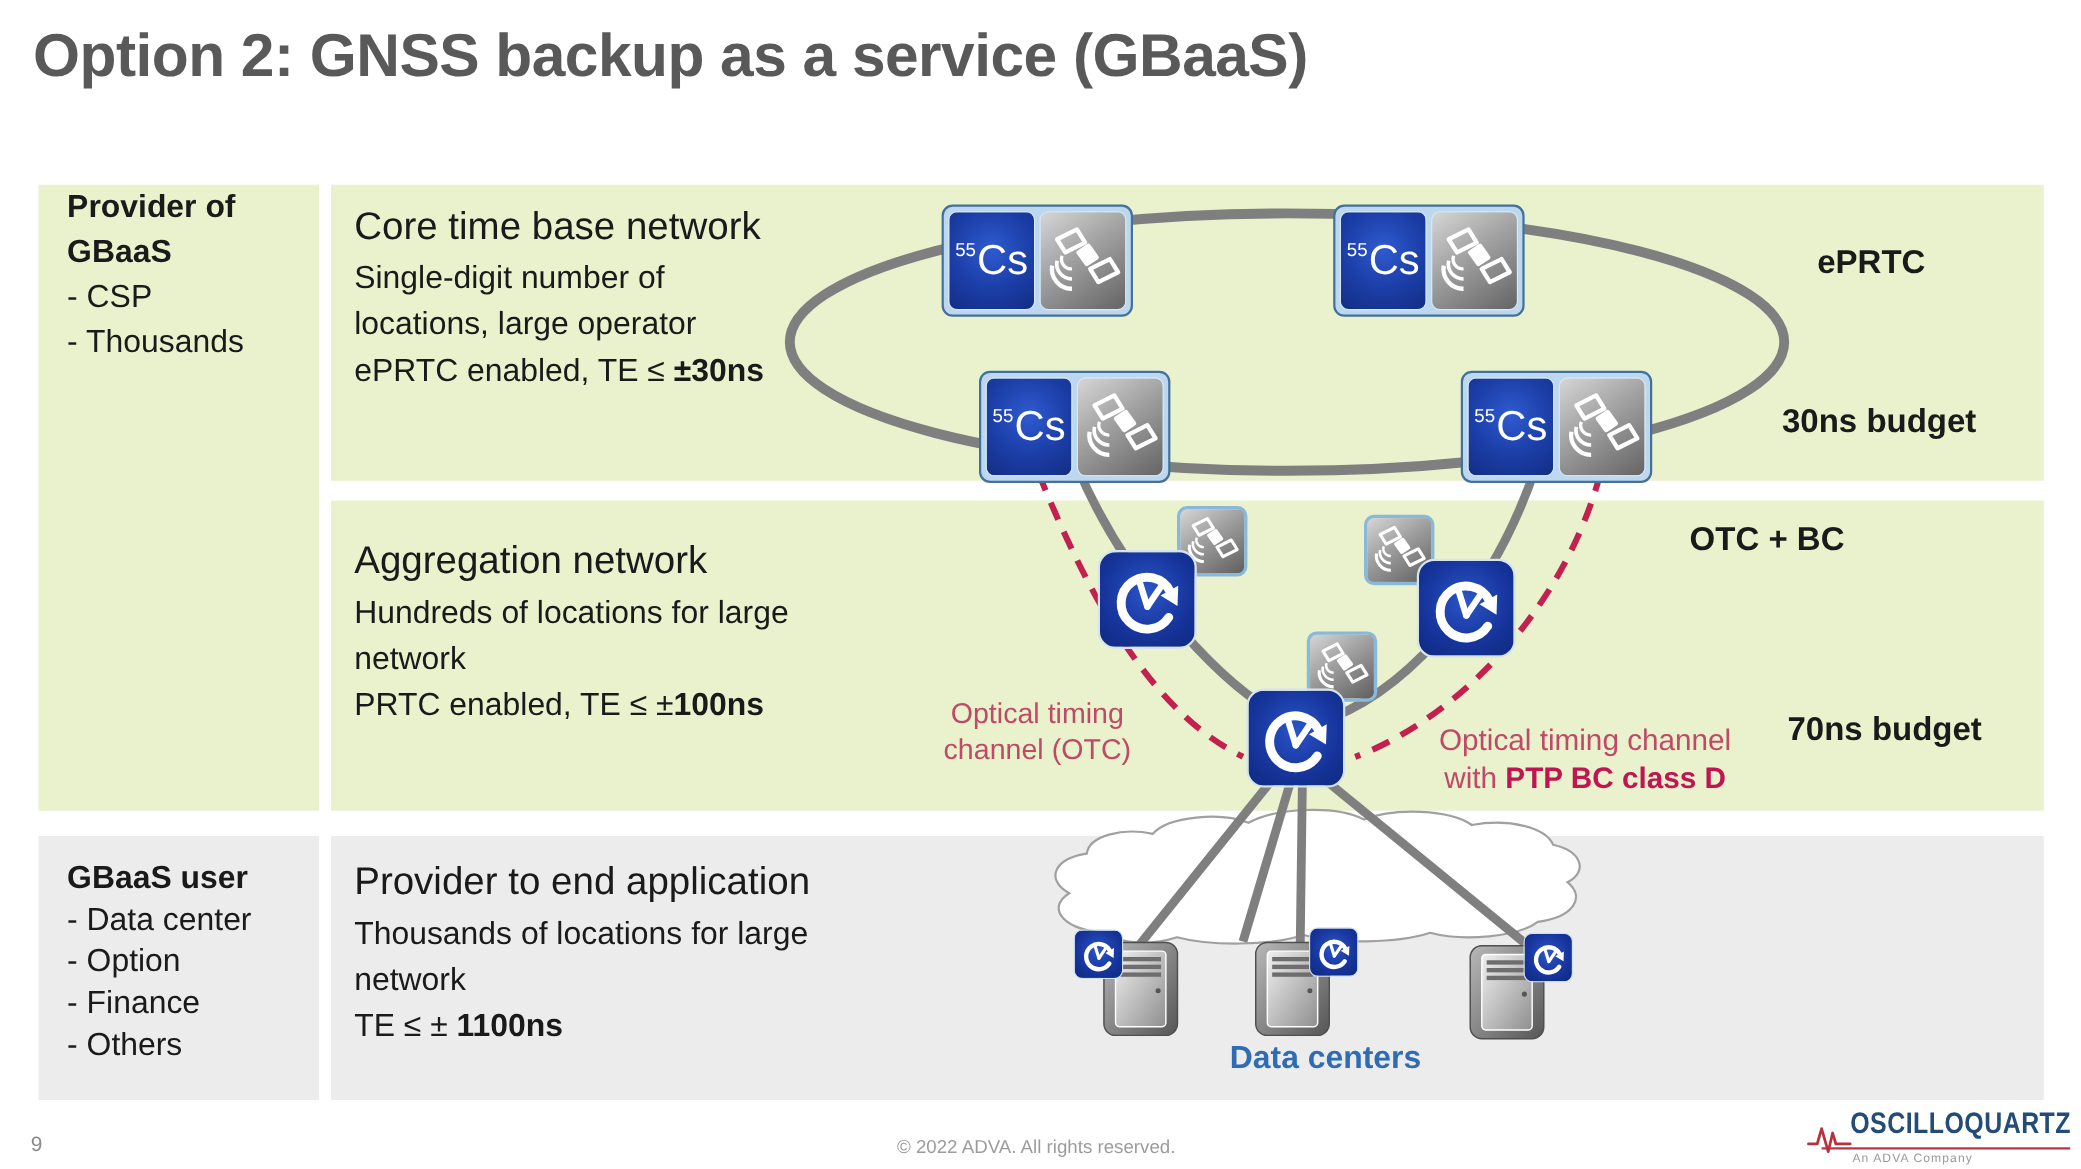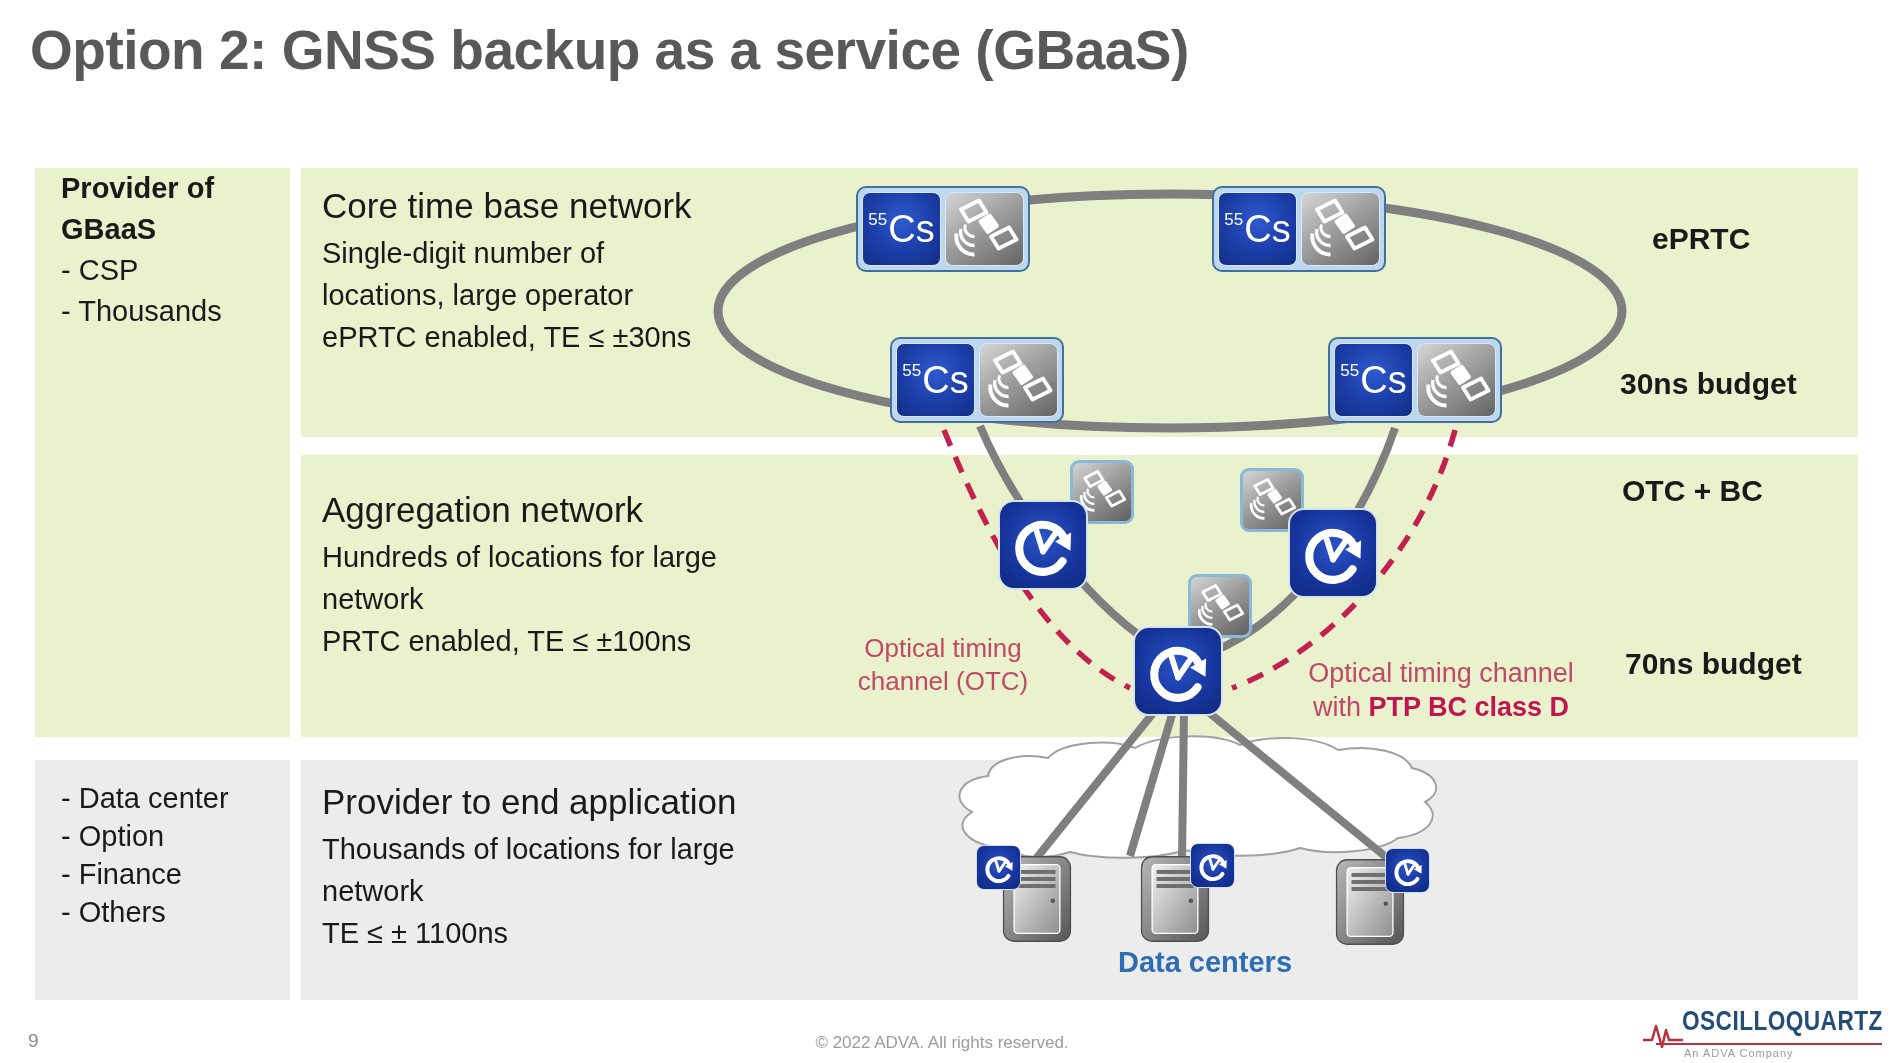--- a/index.html
+++ b/index.html
@@ -22,35 +22,35 @@
   #box-agg     {left:301px; top:455px; width:1557px; height:282px;}
   #box-feed    {left:301px; top:760px; width:1557px; height:240px;}
 
   .side-text{position:absolute; left:14px; font-size:29px; line-height:41px; color:#1a1a1a;margin-left:12px;}
   .side-text .hd{font-weight:700;}
   #provider-text{top:168px;}
 
   .row-text{position:absolute; left:22px; top:12px; color:#1a1a1a;}
   .row-text .hd{font-size:35px; line-height:52px; font-weight:400;}
   .row-text p{margin:0; font-size:29px; line-height:42px;}
-  .row-text .bv{font-weight:400;}
+  .row-text .bv{font-weight:700;}
 
   
   .rlabel{position:absolute; font-size:30px; font-weight:700; color:#1a1a1a; z-index:2; white-space:nowrap;}
   #lbl-eprtc {left:1652px; top:222px;}
   #lbl-30ns  {left:1620px; top:367px;}
-  #lbl-otcbc {left:1622px; top:474px;}
+  #lbl-otcbc {left:1536px; top:474px;}
   #lbl-70ns  {left:1625px; top:647px;}
 
   
   #net-svg{position:absolute; left:0; top:0; z-index:1; pointer-events:none;}
 
   
   .cs-node{
-    position:absolute; z-index:2; width:174px; height:86px; box-sizing:border-box;
+    position:absolute; z-index:2; width:174px; height:102px; box-sizing:border-box;
     background:#bdd7ee; border:2px solid #41719c; border-radius:10px;
     display:flex; gap:4px; padding:4px;
   }
   .cs-tile{
     flex:1; border-radius:8px; border:1px solid #d8e9f6;
     background:radial-gradient(circle at 50% 38%, #2f5bd0 0%, #1b3da6 55%, #122e84 100%);
     color:#fff; display:flex; align-items:center; justify-content:center;
   }
   .cs-tile .sup{font-size:17px; margin-top:-18px; margin-right:1px;}
   .cs-tile .sym{font-size:38px; font-weight:400;}
@@ -168,20 +168,21 @@
   <div class="box grayband" id="box-user"></div>
   <div class="box grayband" id="box-feed"></div>
 
   <div class="side-text" id="provider-text" style="left:49px; width:230px; z-index:2; position:absolute;">
     <div class="hd">Provider of GBaaS</div>
     <div>- CSP</div>
     <div>- Thousands</div>
   </div>
 
   <div class="side-text" style="left:49px; top:779px; width:230px; line-height:38px; z-index:2; position:absolute;">
+    <div class="hd">GBaaS user</div>
     <div>- Data center</div>
     <div>- Option</div>
     <div>- Finance</div>
     <div>- Others</div>
   </div>
 
   <div class="row-text" style="left:322px; top:180px; z-index:2; position:absolute;">
     <div class="hd">Core time base network</div>
     <p>Single-digit number of</p>
     <p>locations, large operator</p>

